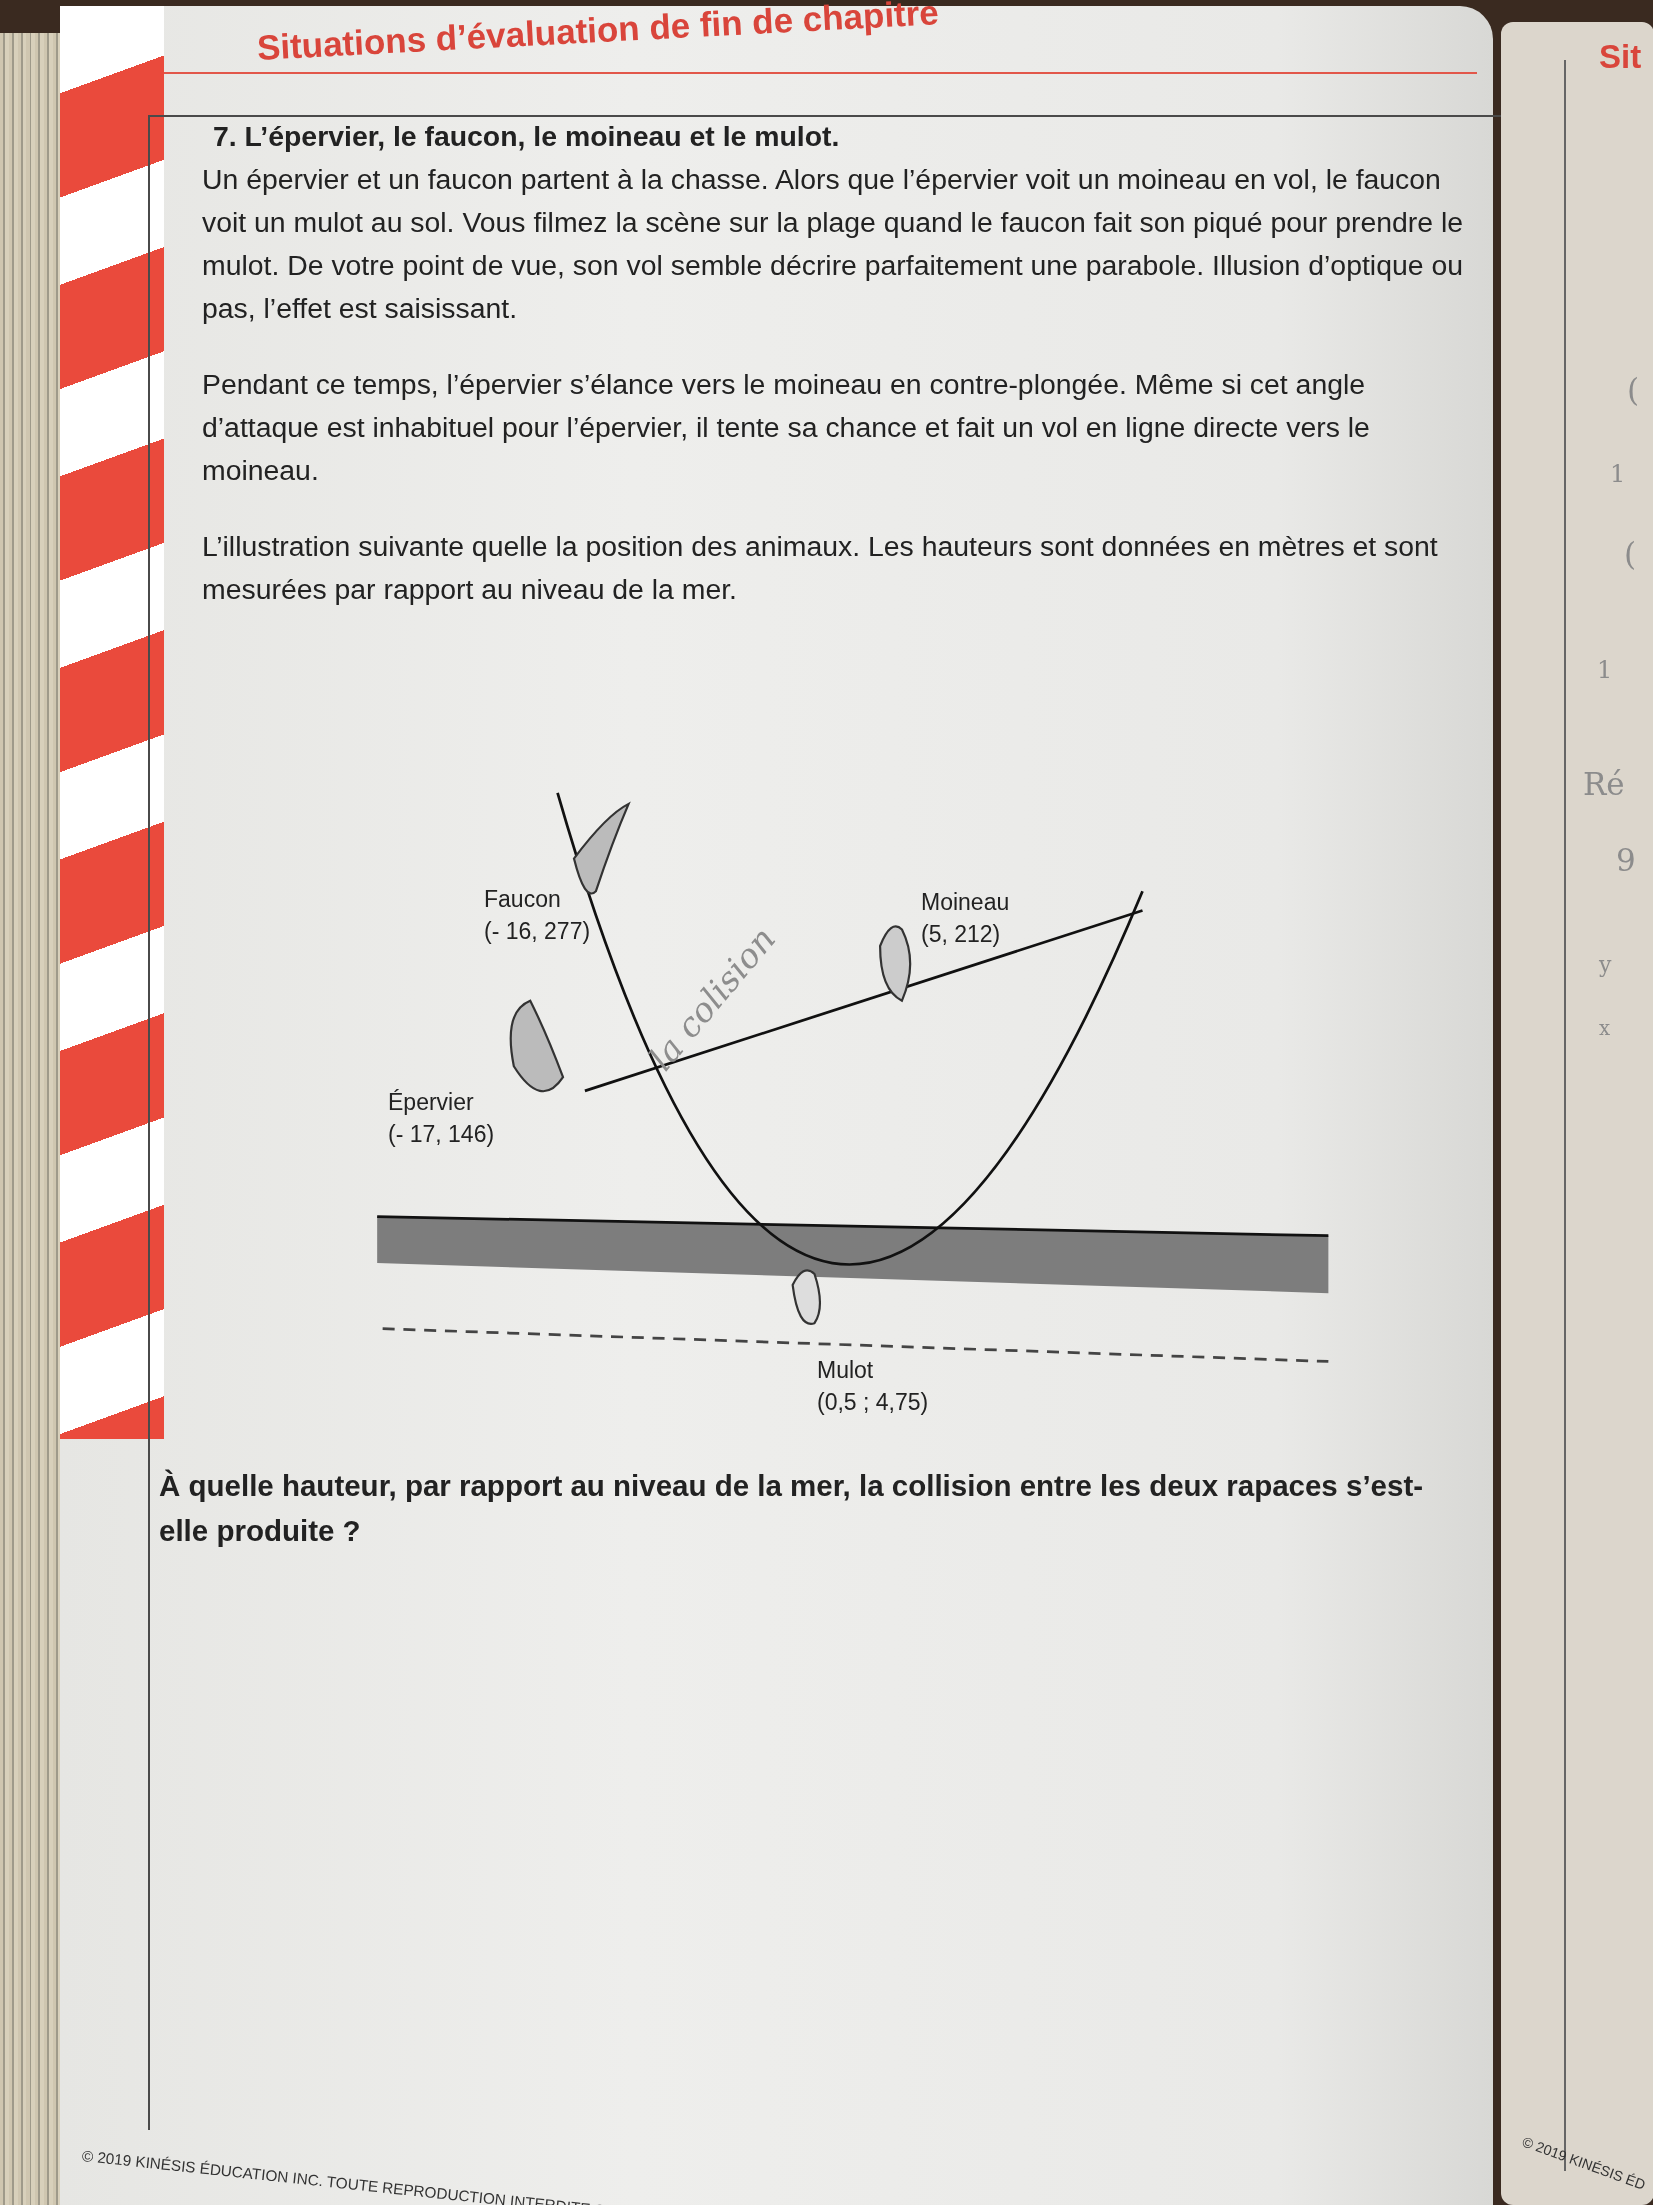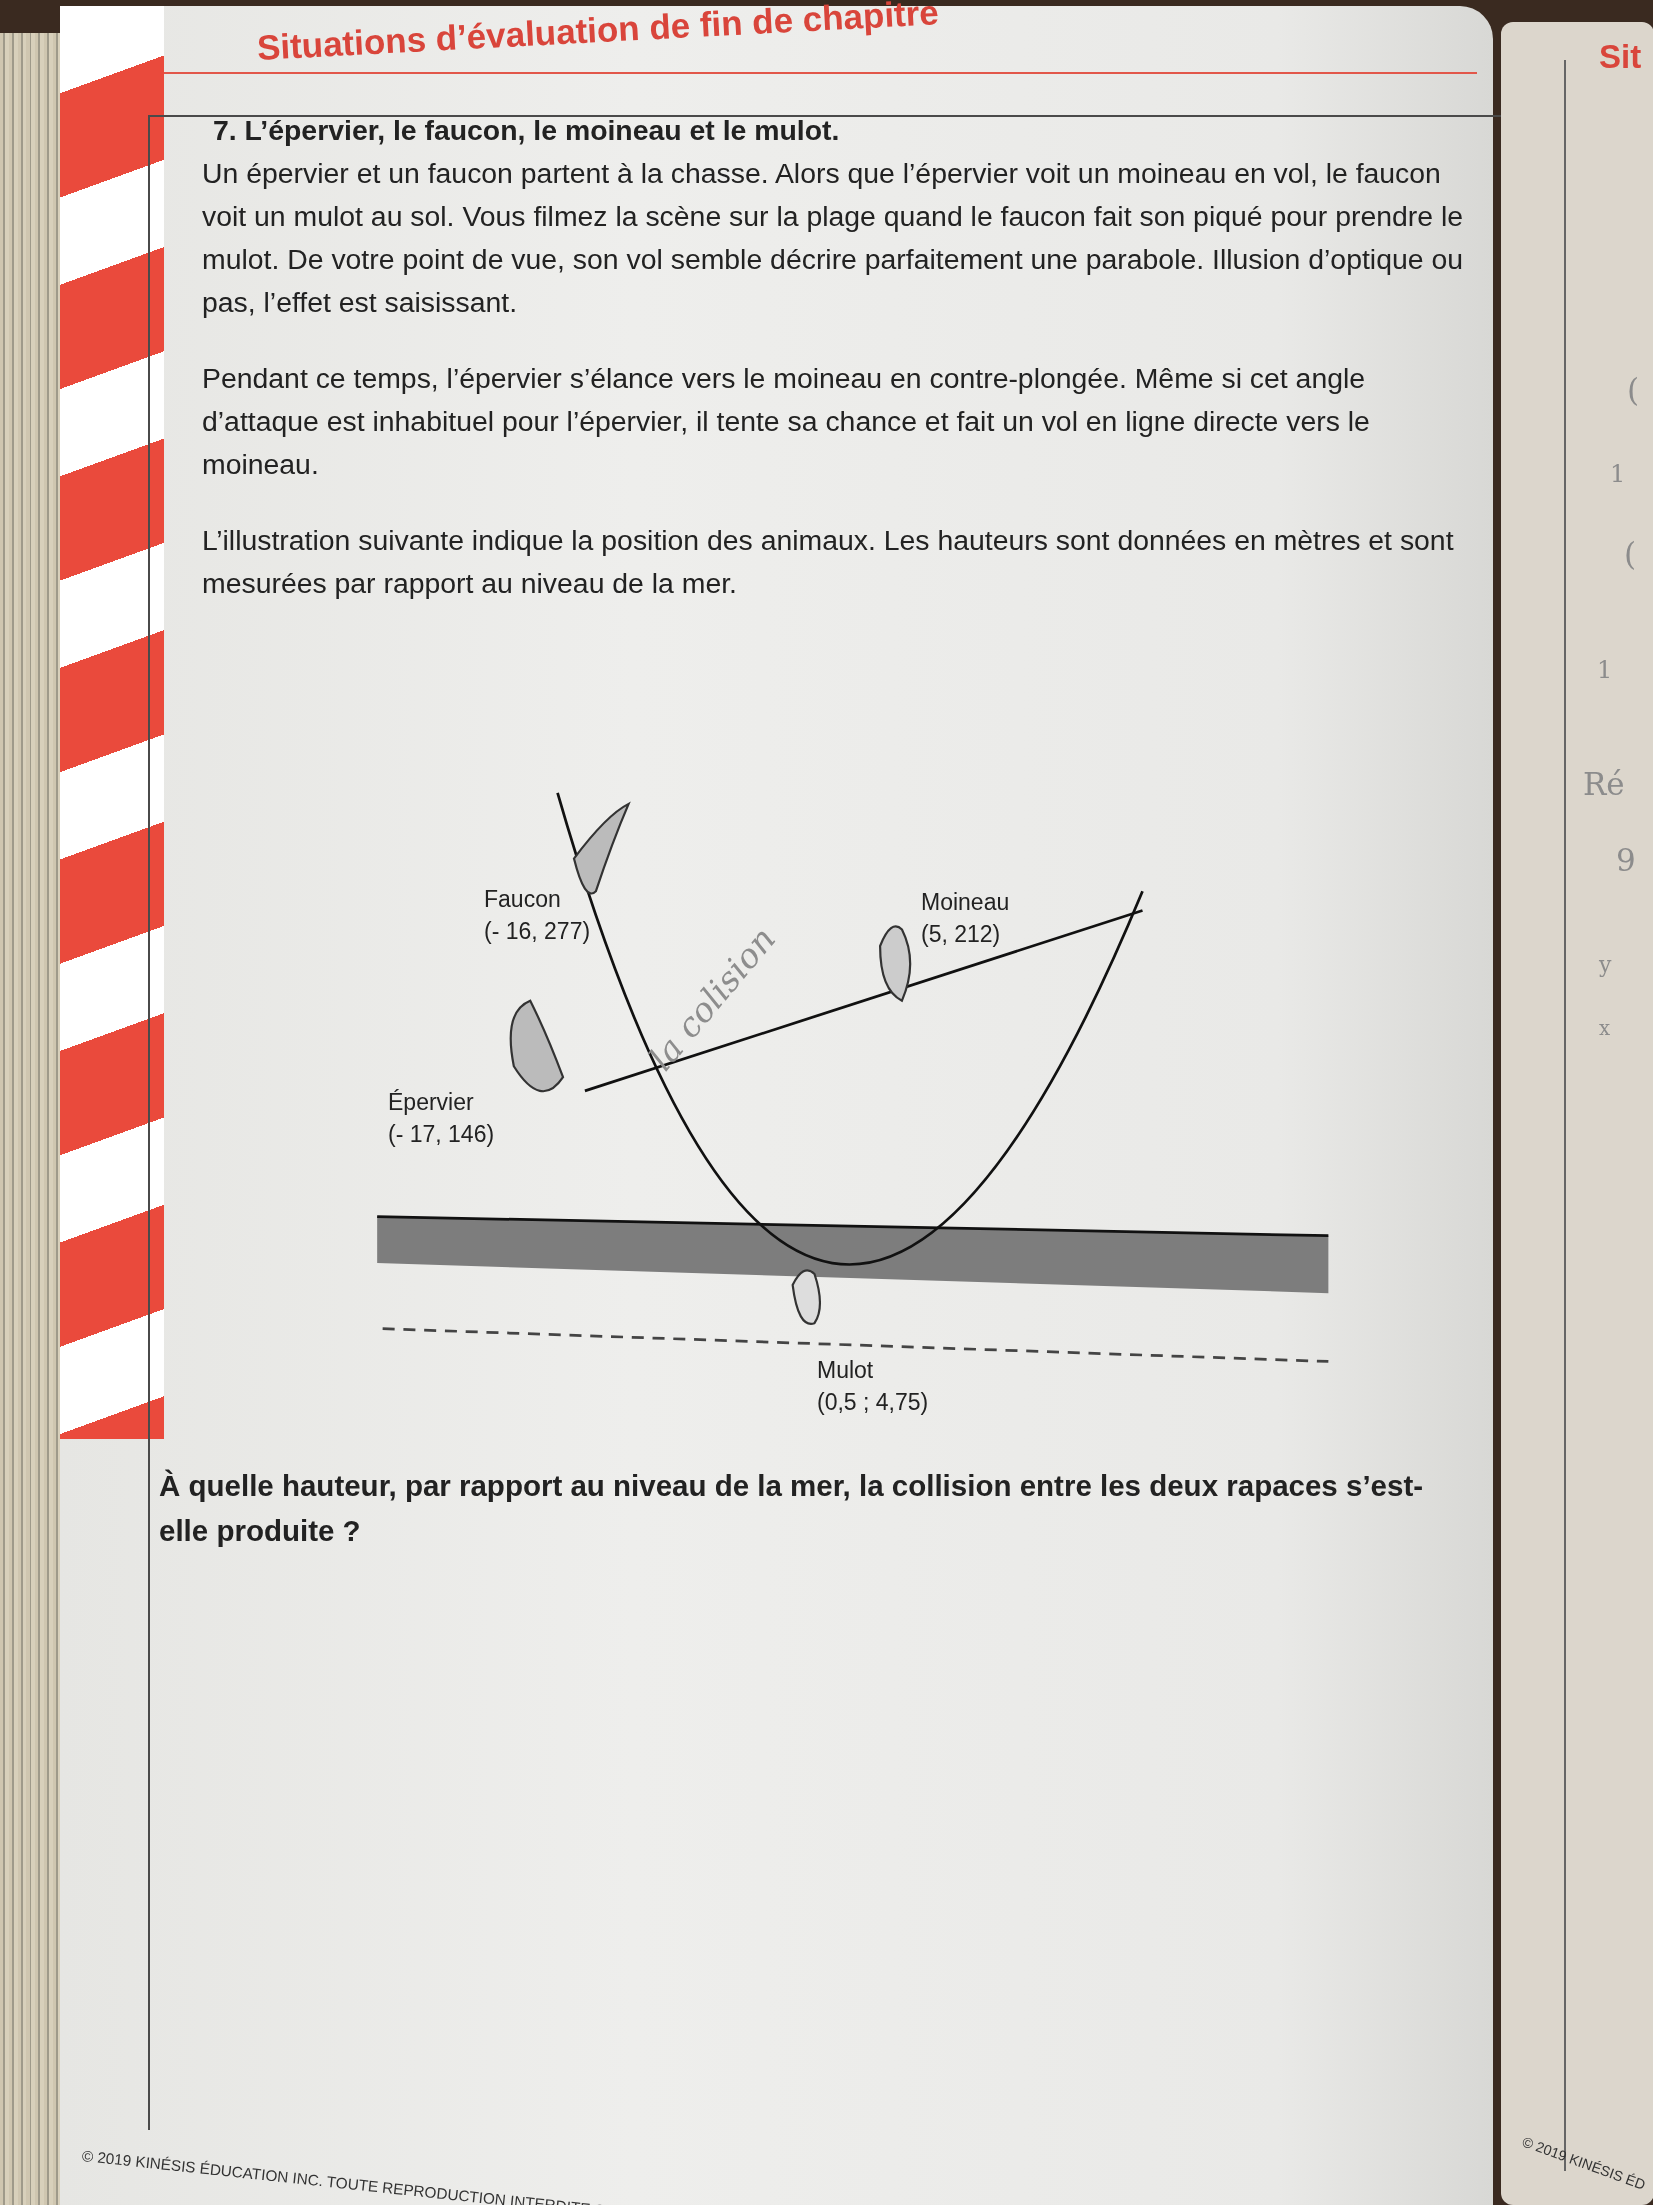--- a/index.html
+++ b/index.html
@@ -31,21 +31,21 @@
     transform:rotate(-3deg); transform-origin:left center;
   }
   .frame {
     position:absolute; left:88px; top:109px; width:1378px; height:2013px;
     border:2.7px solid #4a4a4a; border-right:none; border-bottom:none;
   }
   .content {
     position:absolute; left:202px; top:109px; width:1274px;
     color:#222; font-size:28.4px; line-height:43px;
   }
-  .problem-title { font-weight:bold; font-size:28.4px; margin:0 0 0 11px; }
+  .problem-title { font-weight:bold; font-size:28.4px; margin:6px 0 0 11px; }
   .para { margin:0 0 33px 0; }
   .figure {
     position:absolute; left:377px; top:782px; width:957px; height:656px;
   }
   .fig-label { position:absolute; font-size:23px; color:#222; line-height:32px; text-align:left; }
   .bottom-text {
     position:absolute; left:159px; top:1433px; width:1274px;
     font-size:29.5px; line-height:45px; color:#222;
   }
   .question { font-weight:bold; }
@@ -73,21 +73,21 @@
   <div class="stripes"></div>
   <div class="page-title-bar"></div>
   <div class="page-title">Situations d’évaluation de fin de chapitre</div>
   <div class="frame"></div>
 </div>
 
 <div class="content">
   <p class="problem-title">7. L’épervier, le faucon, le moineau et le mulot.</p>
   <p class="para">Un épervier et un faucon partent à la chasse. Alors que l’épervier voit un moineau en vol, le faucon voit un mulot au sol. Vous filmez la scène sur la plage quand le faucon fait son piqué pour prendre le mulot. De votre point de vue, son vol semble décrire parfaitement une parabole. Illusion d’optique ou pas, l’effet est saisissant.</p>
   <p class="para">Pendant ce temps, l’épervier s’élance vers le moineau en contre-plongée. Même si cet angle d’attaque est inhabituel pour l’épervier, il tente sa chance et fait un vol en ligne directe vers le moineau.</p>
-  <p class="para">L’illustration suivante indique la position des animaux. Les hauteurs sont données en mètres et sont mesurées par rapport au niveau de la mer.</p>
+  <p class="para">L’illustration suivante quelle la position des animaux. Les hauteurs sont données en mètres et sont mesurées par rapport au niveau de la mer.</p>
 </div>
 
 <div class="figure">
   <svg width="957" height="656" viewBox="0 0 1750 1200">
     <polygon points="0,795 1740,830 1740,935 0,880" fill="#7d7d7d"></polygon>
     <line x1="0" y1="795" x2="1740" y2="830" stroke="#111" stroke-width="5"></line>
     <line x1="10" y1="1000" x2="1740" y2="1060" stroke="#444" stroke-width="5" stroke-dasharray="22 16"></line>
     <path d="M 330 20 Q 800 1650 1400 200" fill="none" stroke="#111" stroke-width="5"></path>
     <line x1="380" y1="565" x2="1400" y2="235" stroke="#111" stroke-width="5"></line>
     <g fill="none" stroke="#333" stroke-width="4">

